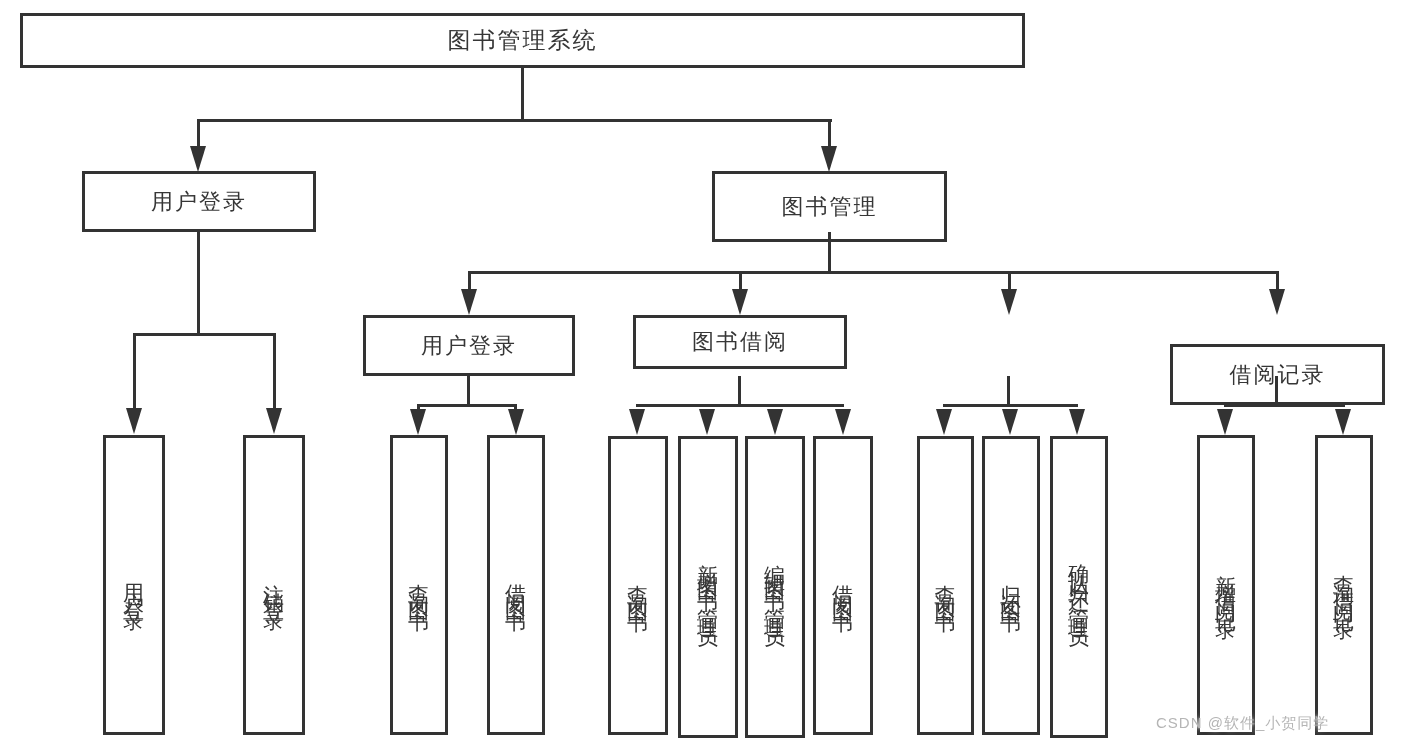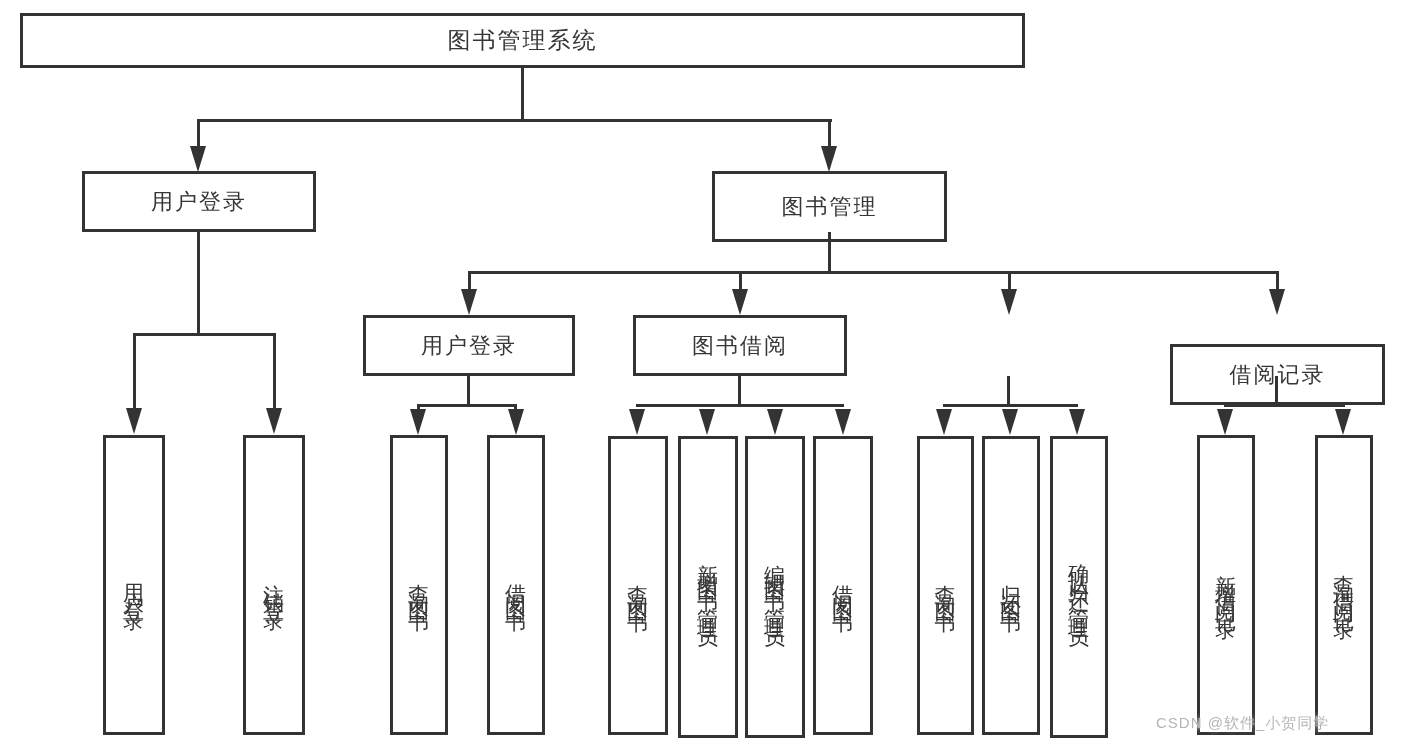--- a/index.html
+++ b/index.html
@@ -66,21 +66,21 @@
   <div class="vline" style="left:468px; top:271px; height:22px;"></div>
   <div class="arrowhead" style="left:461px; top:289px;"></div>
   <div class="vline" style="left:739px; top:271px; height:22px;"></div>
   <div class="arrowhead" style="left:732px; top:289px;"></div>
   <div class="vline" style="left:1008px; top:271px; height:22px;"></div>
   <div class="arrowhead" style="left:1001px; top:289px;"></div>
   <div class="vline" style="left:1276px; top:271px; height:22px;"></div>
   <div class="arrowhead" style="left:1269px; top:289px;"></div>
 
   <div class="box" style="left:363px; top:315px; width:212px; height:61px;">用户登录</div>
-  <div class="box" style="left:633px; top:315px; width:214px; height:61px;">图书借阅</div>
+  <div class="box" style="left:633px; top:315px; width:214px; height:54px;">图书借阅</div>
   <div class="box" style="left:1170px; top:315px; width:215px; height:61px;margin-top:29px;">借阅记录</div>
 
   <div class="vline" style="left:467px; top:376px; height:31px;"></div>
   <div class="hline" style="left:417px; top:404px; width:100px;"></div>
   <div class="vline" style="left:417px; top:404px; height:10px;"></div>
   <div class="arrowhead" style="left:410px; top:409px;"></div>
   <div class="vline" style="left:514px; top:404px; height:10px;"></div>
   <div class="arrowhead" style="left:508px; top:409px;"></div>
 
   <div class="vline" style="left:738px; top:376px; height:31px;"></div>

